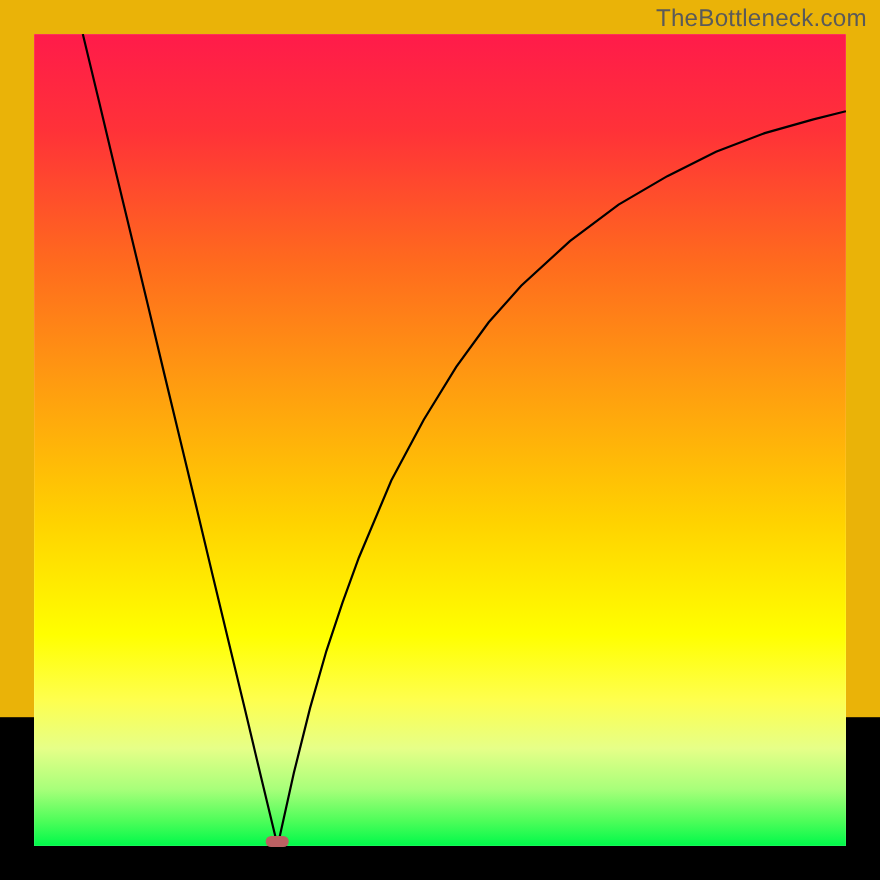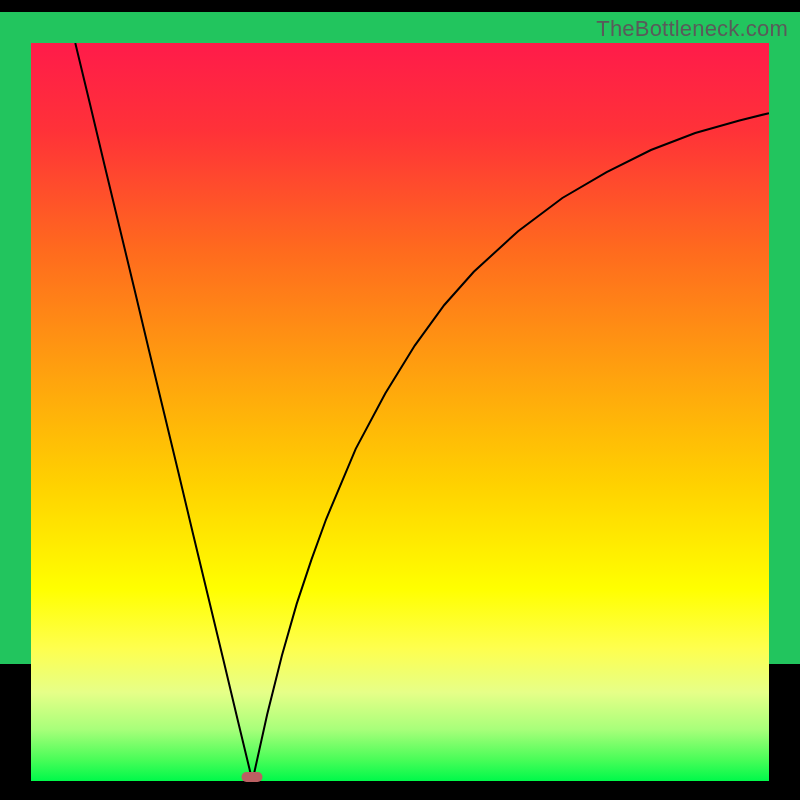--- a/index.html
+++ b/index.html
@@ -1,23 +1,23 @@
 <!DOCTYPE html>
 <html><head>
 <meta charset="utf-8">
 <style>
   * { margin: 0; padding: 0; box-sizing: border-box; }
   html, body { width: 800px; height: 800px; overflow: hidden; }
   body { background: #000; font-family: Arial, Helvetica, sans-serif; }
 
   .frame {
     position: absolute;
-    top: 12px; left: 0;
+    top: 0; left: 0;
     width: 800px; height: 652px;
-    background: #22c55e;
+    background: #eab308;
   }
 
   .watermark {
     position: absolute;
     top: 4px;
     right: 12px;
     color: #5a5a5a;
     font-size: 22px;
     font-weight: 500;
     letter-spacing: 0.2px;

